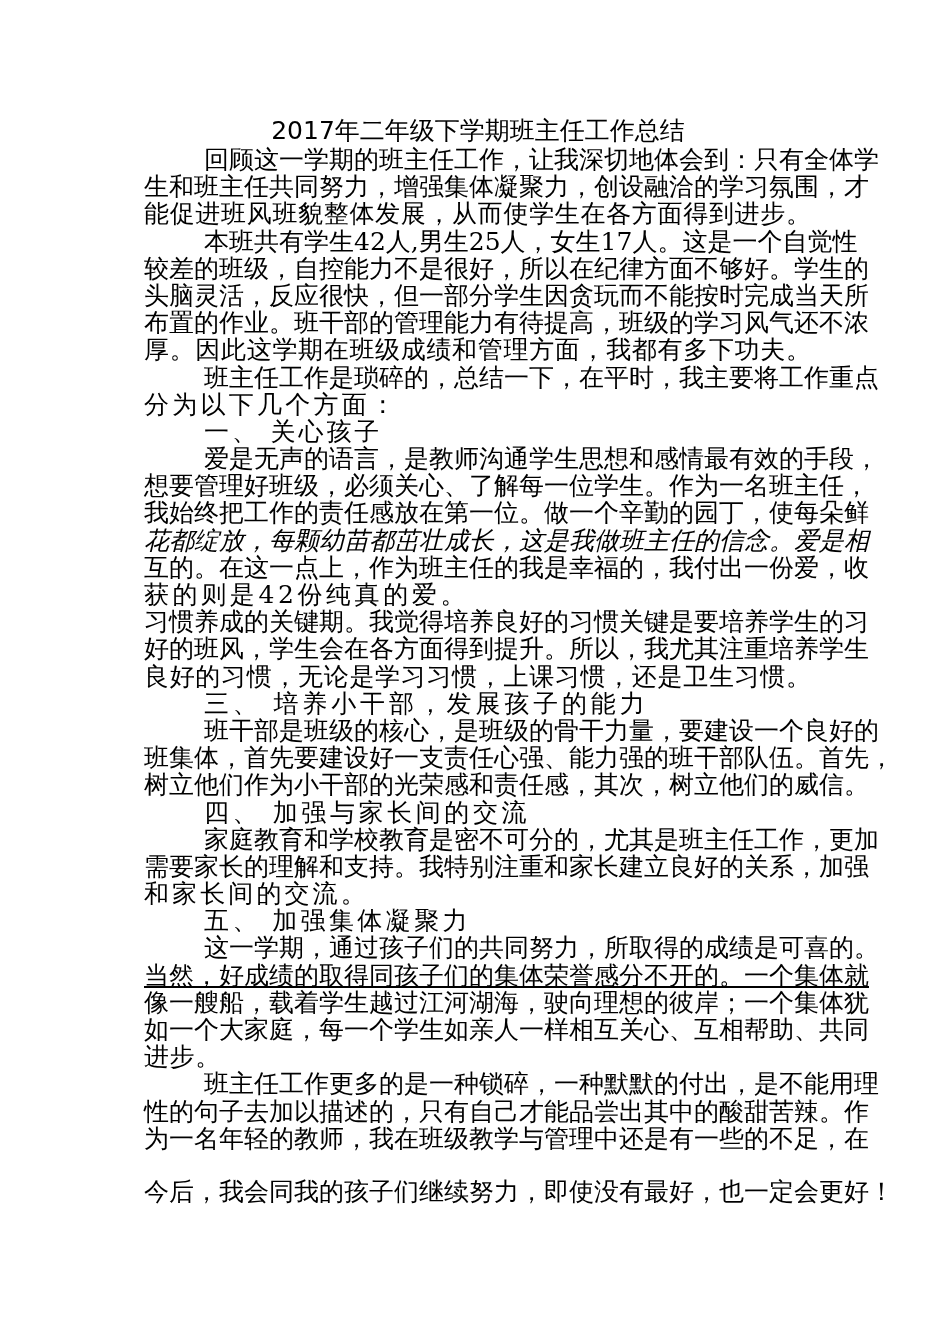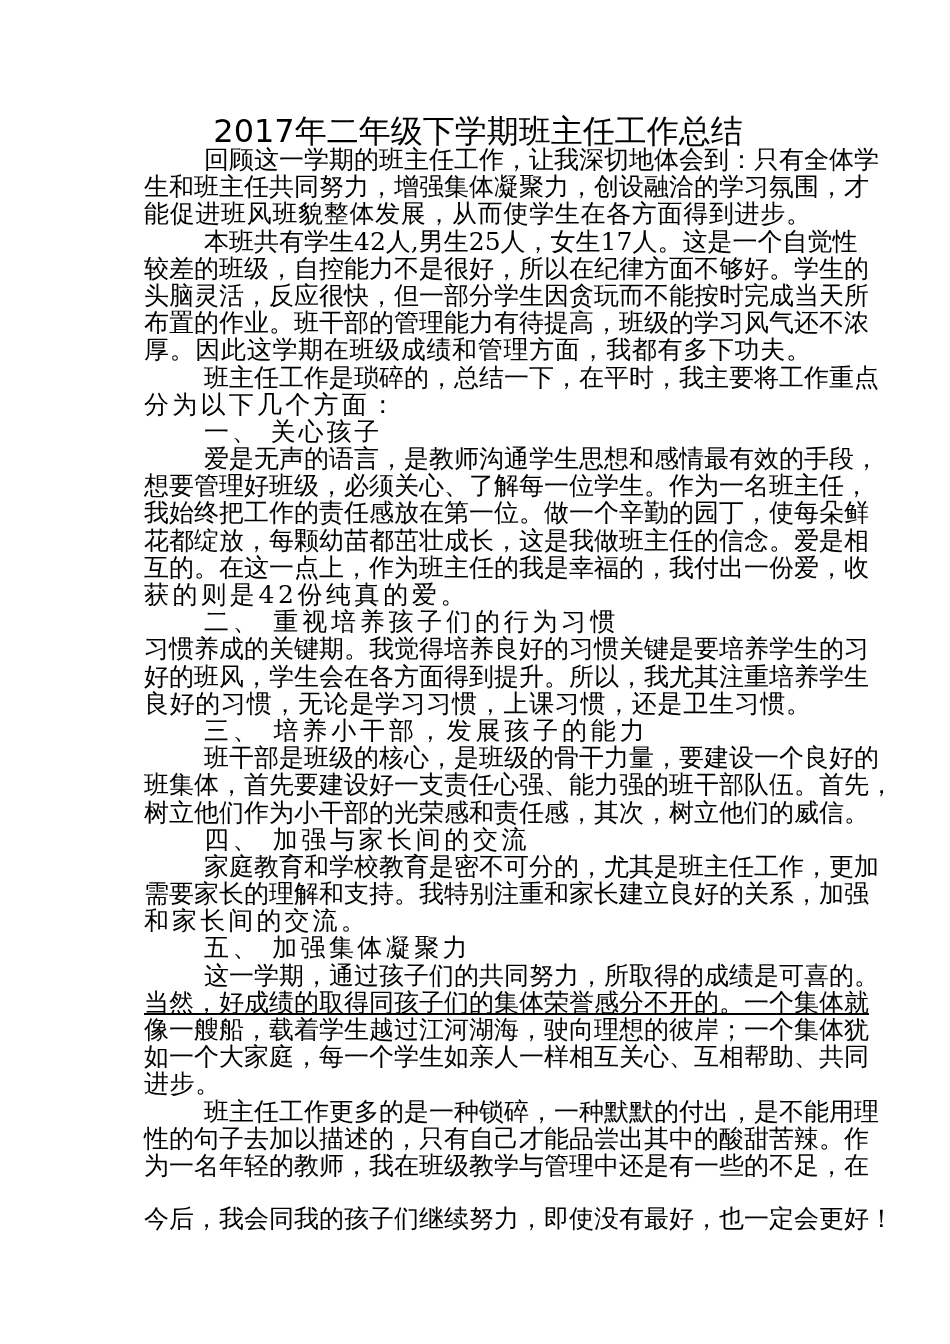--- a/index.html
+++ b/index.html
@@ -1,19 +1,19 @@
 <!DOCTYPE html>
 <html><head>
 <meta charset="utf-8">
 <style>
   html, body { margin: 0; padding: 0; background: #ffffff; }
   body { width: 950px; height: 1344px; position: relative; overflow: hidden;
          font-family: "DejaVu Serif", "Liberation Serif", serif; color: #000; }
   .page { position: absolute; left: 144px; top: 116px; width: 680px; }
-  .title { font-family: "DejaVu Sans", "Liberation Sans", sans-serif; font-size: 32px;
+  .title { font-family: "DejaVu Sans", "Liberation Sans", sans-serif; font-size: 25px;
            text-align: center; height: 30px; line-height: 30px; width: 668px; letter-spacing: 0px; }
   .line { font-size: 25px; height: 27.2px; line-height: 27.2px; white-space: nowrap;
           letter-spacing: 4.6px; }
   .indent { padding-left: 60px; }
 </style>
 </head>
 <body>
 
 <div class="page">
   <div class="title">2017年二年级下学期班主任工作总结</div>
@@ -25,24 +25,23 @@
       <div class="line" style="letter-spacing: 0px;">较差的班级，自控能力不是很好，所以在纪律方面不够好。学生的</div>
       <div class="line" style="letter-spacing: 0px;">头脑灵活，反应很快，但一部分学生因贪玩而不能按时完成当天所</div>
       <div class="line" style="letter-spacing: 0px;">布置的作业。班干部的管理能力有待提高，班级的学习风气还不浓</div>
       <div class="line" style="letter-spacing: 0.676923px;">厚。因此这学期在班级成绩和管理方面，我都有多下功夫。</div>
       <div class="line indent" style="letter-spacing: 0px;">班主任工作是琐碎的，总结一下，在平时，我主要将工作重点</div>
       <div class="line" style="letter-spacing: 3.26667px;">分为以下几个方面：</div>
       <div class="line indent" style="letter-spacing: 2.88571px;">一、 关心孩子</div>
       <div class="line indent" style="letter-spacing: 0px;">爱是无声的语言，是教师沟通学生思想和感情最有效的手段，</div>
       <div class="line" style="letter-spacing: 0px;">想要管理好班级，必须关心、了解每一位学生。作为一名班主任，</div>
       <div class="line" style="letter-spacing: 0px;">我始终把工作的责任感放在第一位。做一个辛勤的园丁，使每朵鲜</div>
-      <div class="line" style="letter-spacing: 0px;">花都绽放，每颗幼苗都茁壮成长，这是我做班主任的信念。爱是相</div>
+      <div class="line" style="letter-spacing: 0px; font-style: italic;">花都绽放，每颗幼苗都茁壮成长，这是我做班主任的信念。爱是相</div>
       <div class="line" style="letter-spacing: 0px;">互的。在这一点上，作为班主任的我是幸福的，我付出一份爱，收</div>
       <div class="line" style="letter-spacing: 3.6px;">获的则是42份纯真的爱。</div>
-      <div class="line indent" style="letter-spacing: 3.8px;">二、 重视培养孩子们的行为习惯</div>
       <div class="line" style="letter-spacing: 0px;">习惯养成的关键期。我觉得培养良好的习惯关键是要培养学生的习</div>
       <div class="line" style="letter-spacing: 0px;">好的班风，学生会在各方面得到提升。所以，我尤其注重培养学生</div>
       <div class="line" style="letter-spacing: 0.676923px;">良好的习惯，无论是学习习惯，上课习惯，还是卫生习惯。</div>
       <div class="line indent" style="letter-spacing: 3.85px;">三、 培养小干部，发展孩子的能力</div>
       <div class="line indent" style="letter-spacing: 0px;">班干部是班级的核心，是班级的骨干力量，要建设一个良好的</div>
       <div class="line" style="letter-spacing: 0px;">班集体，首先要建设好一支责任心强、能力强的班干部队伍。首先，</div>
       <div class="line" style="letter-spacing: 0px;">树立他们作为小干部的光荣感和责任感，其次，树立他们的威信。</div>
       <div class="line indent" style="letter-spacing: 3.6px;">四、 加强与家长间的交流</div>
       <div class="line indent" style="letter-spacing: 0px;">家庭教育和学校教育是密不可分的，尤其是班主任工作，更加</div>
       <div class="line" style="letter-spacing: 0px;">需要家长的理解和支持。我特别注重和家长建立良好的关系，加强</div>

